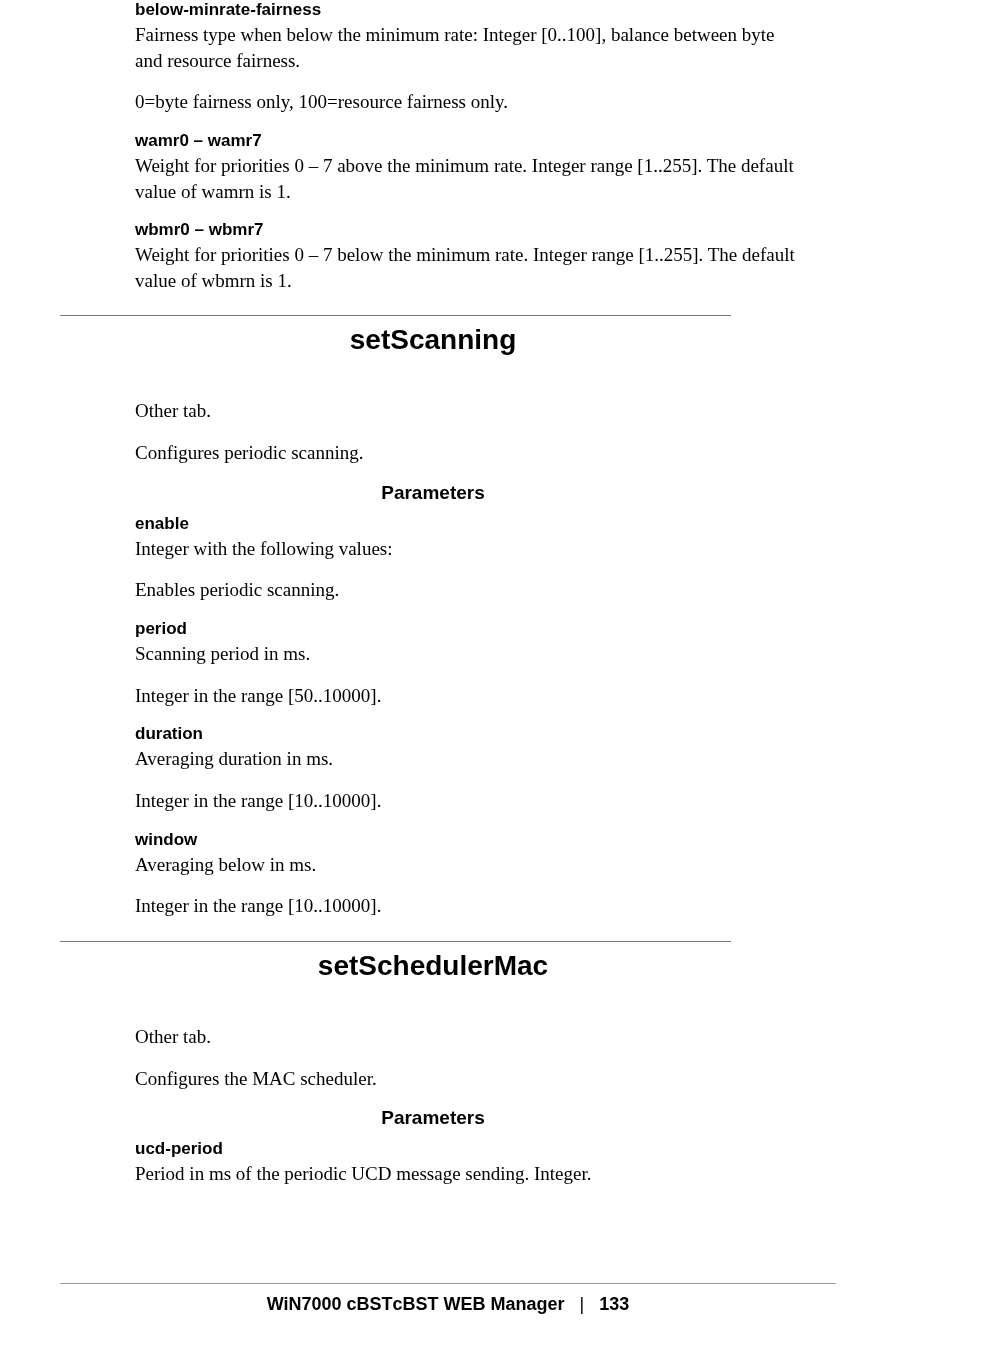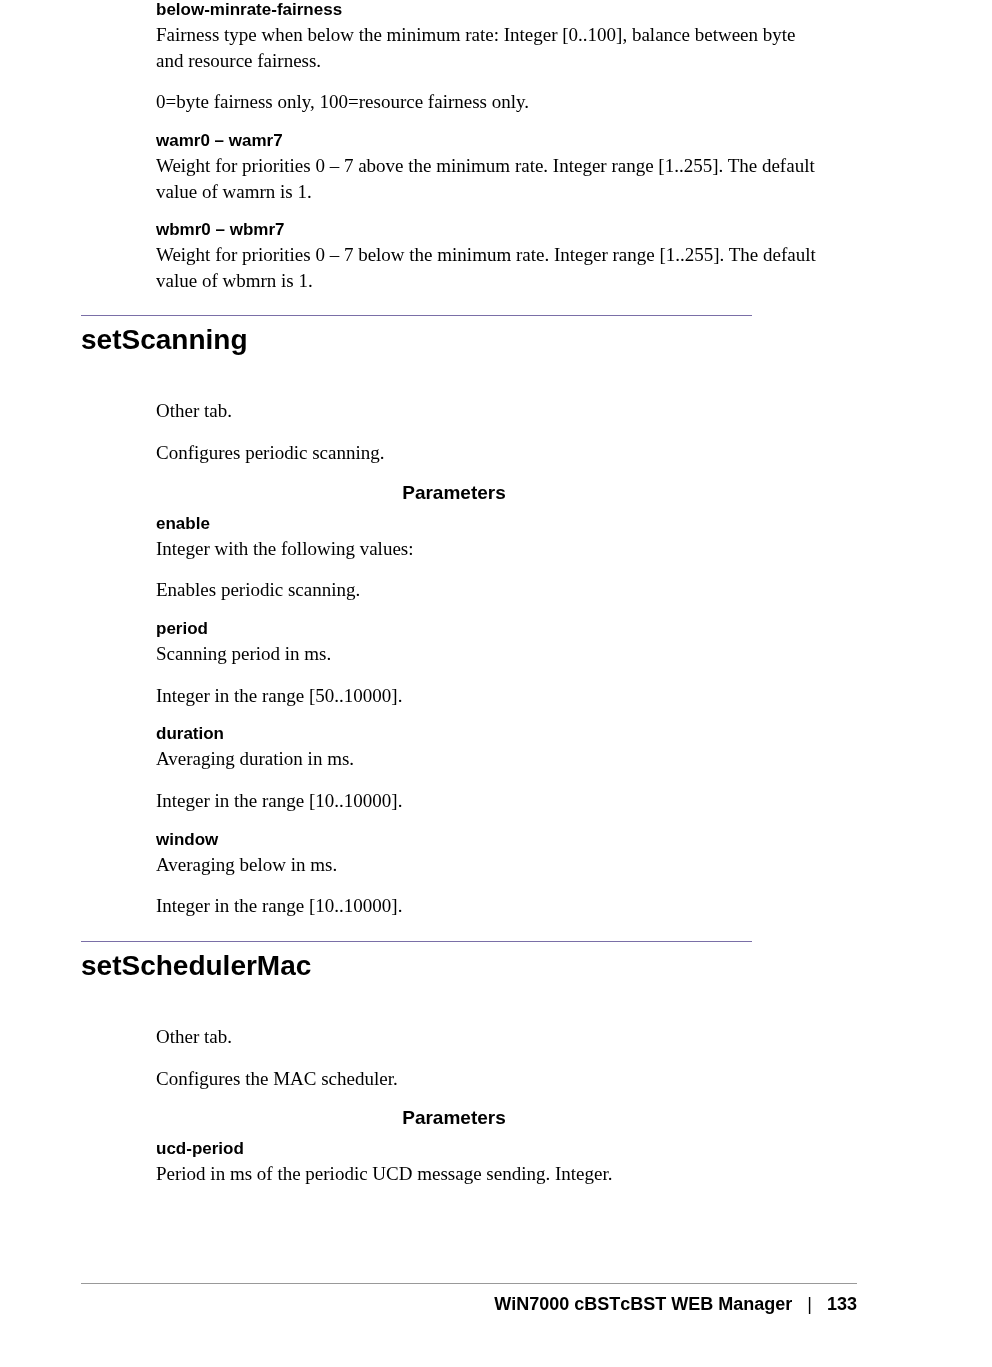--- a/index.html
+++ b/index.html
@@ -12,21 +12,20 @@
     font-family: "Palatino Linotype", "Book Antiqua", Palatino, serif;
     color: #000;
     position: relative;
   }
   .page {
     box-sizing: border-box;
     width: 896px;
     height: 1367px;
     padding: 0 60px 0 60px;
     position: relative;
-    margin-left: 21px;
   }
   .content {
     padding-left: 75px; 
     padding-right: 30px;
   }
   .para {
     font-size: 19px;
     line-height: 1.35;
     margin: 0 0 16px 0;
   }
@@ -35,20 +34,21 @@
     font-weight: bold;
     font-size: 17px;
     margin: 0 0 2px 0;
   }
   .section-title {
     font-family: Tahoma, Verdana, sans-serif;
     font-weight: bold;
     font-size: 28px;
     margin: 0;
     padding: 8px 0 10px 0;
+    text-align: center;
   }
   .divider-top {
     height: 1px;
     background: #7a6fa7;
     width: 100%;
     margin-top: 22px;
   }
   .subhead {
     font-family: Tahoma, Verdana, sans-serif;
     font-weight: bold;
@@ -65,21 +65,21 @@
     bottom: 52px;
   }
   .footer-line {
     height: 1px;
     background: #999;
     width: 100%;
     margin-bottom: 10px;
   }
   .footer-row {
     display: flex;
-    justify-content: flex-end;
+    justify-content: center;
     font-family: Tahoma, Verdana, sans-serif;
     font-weight: bold;
     font-size: 18px;
   }
   .footer-right .sep {
     font-weight: normal;
     padding: 0 10px;
   }
   .outdent {
     margin-left: -75px;

